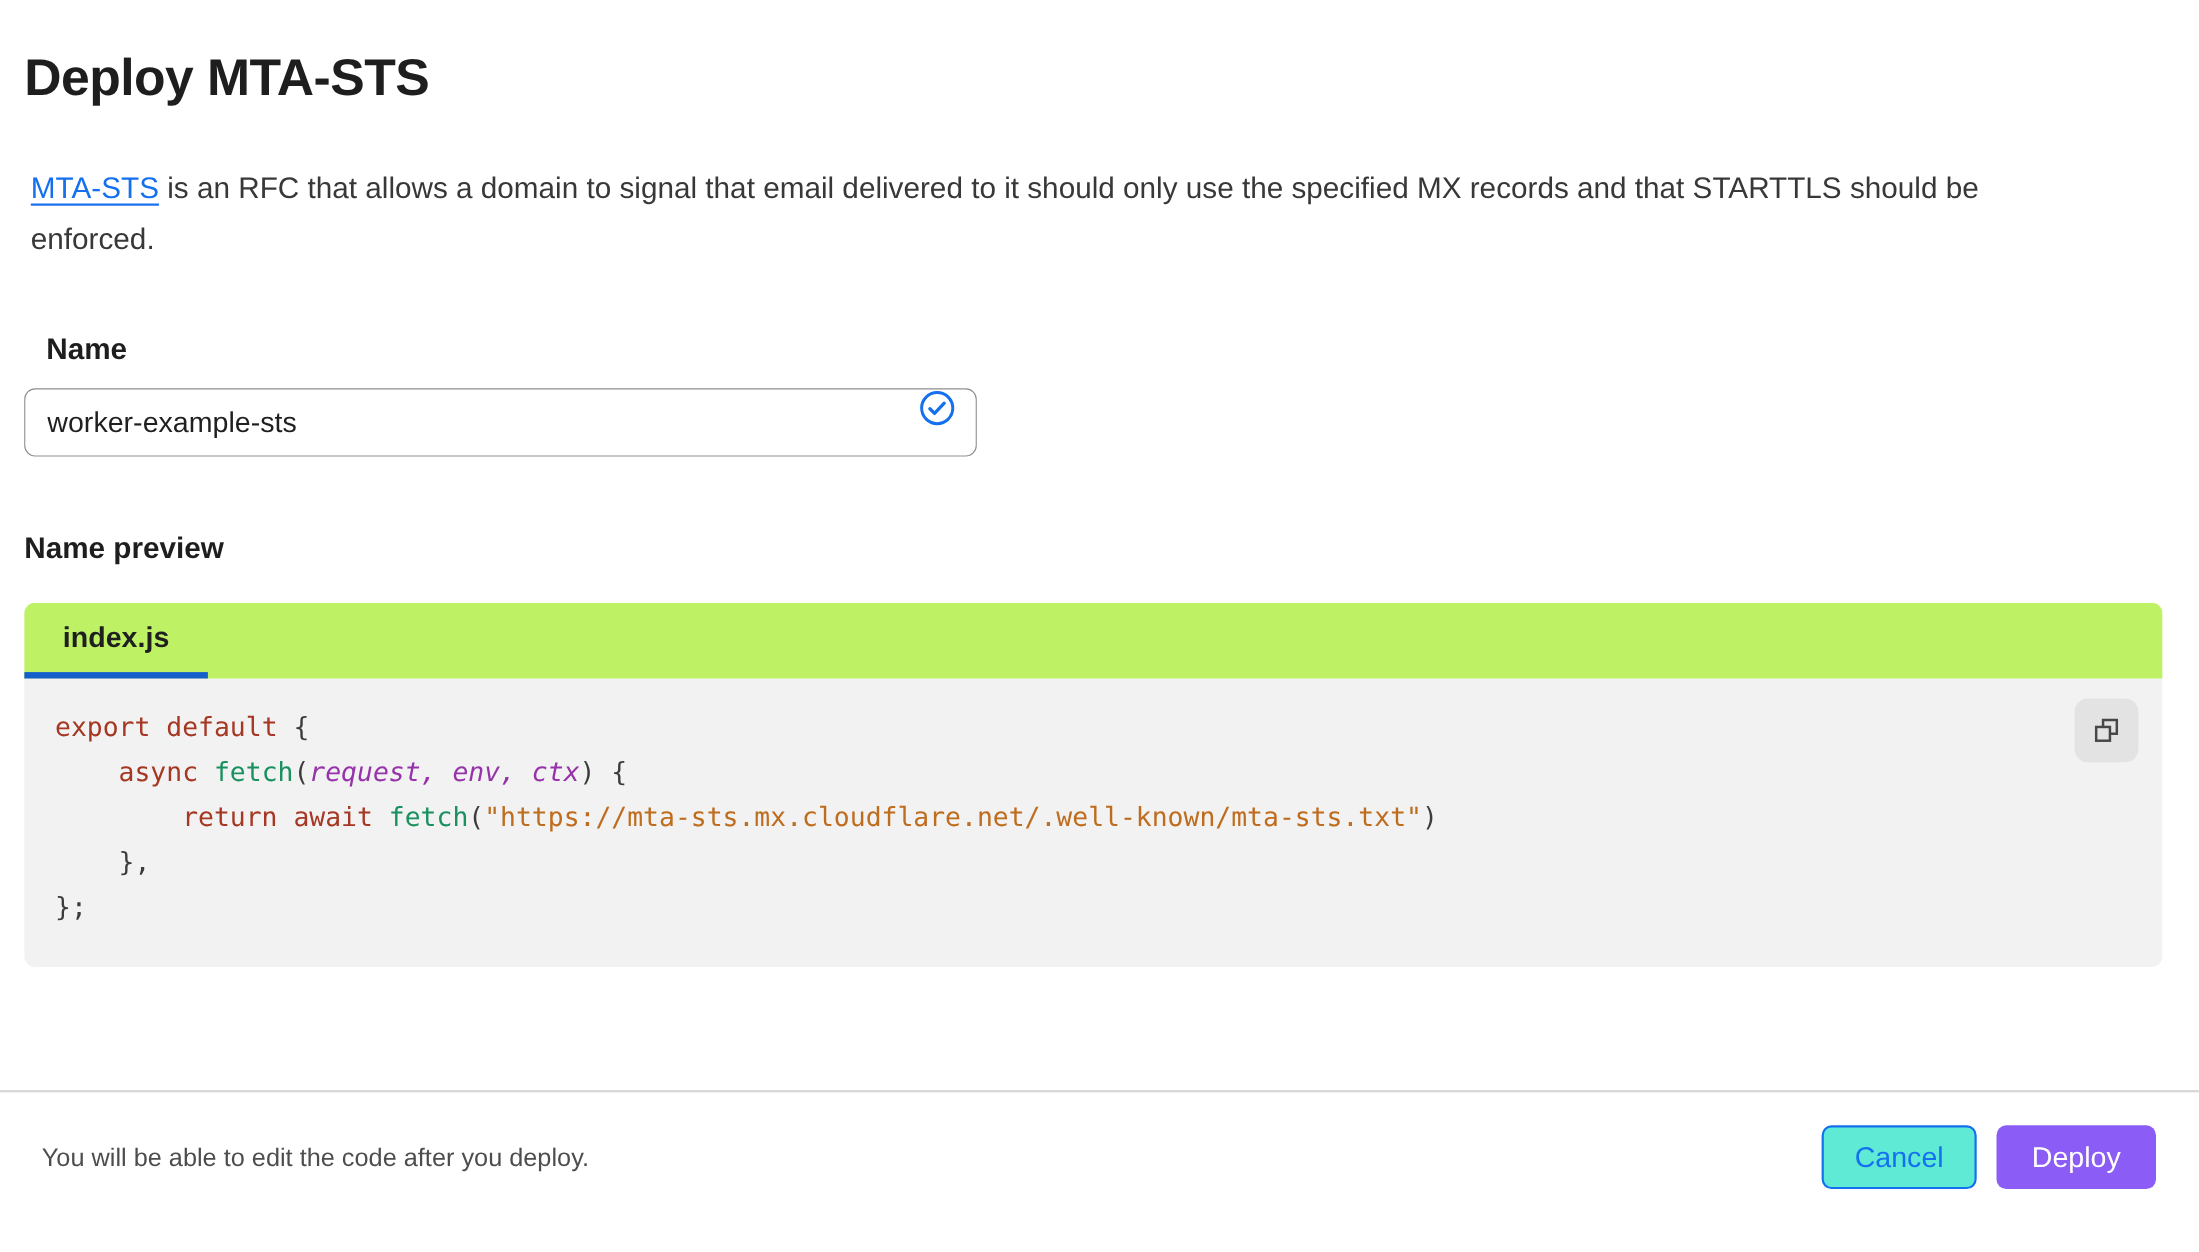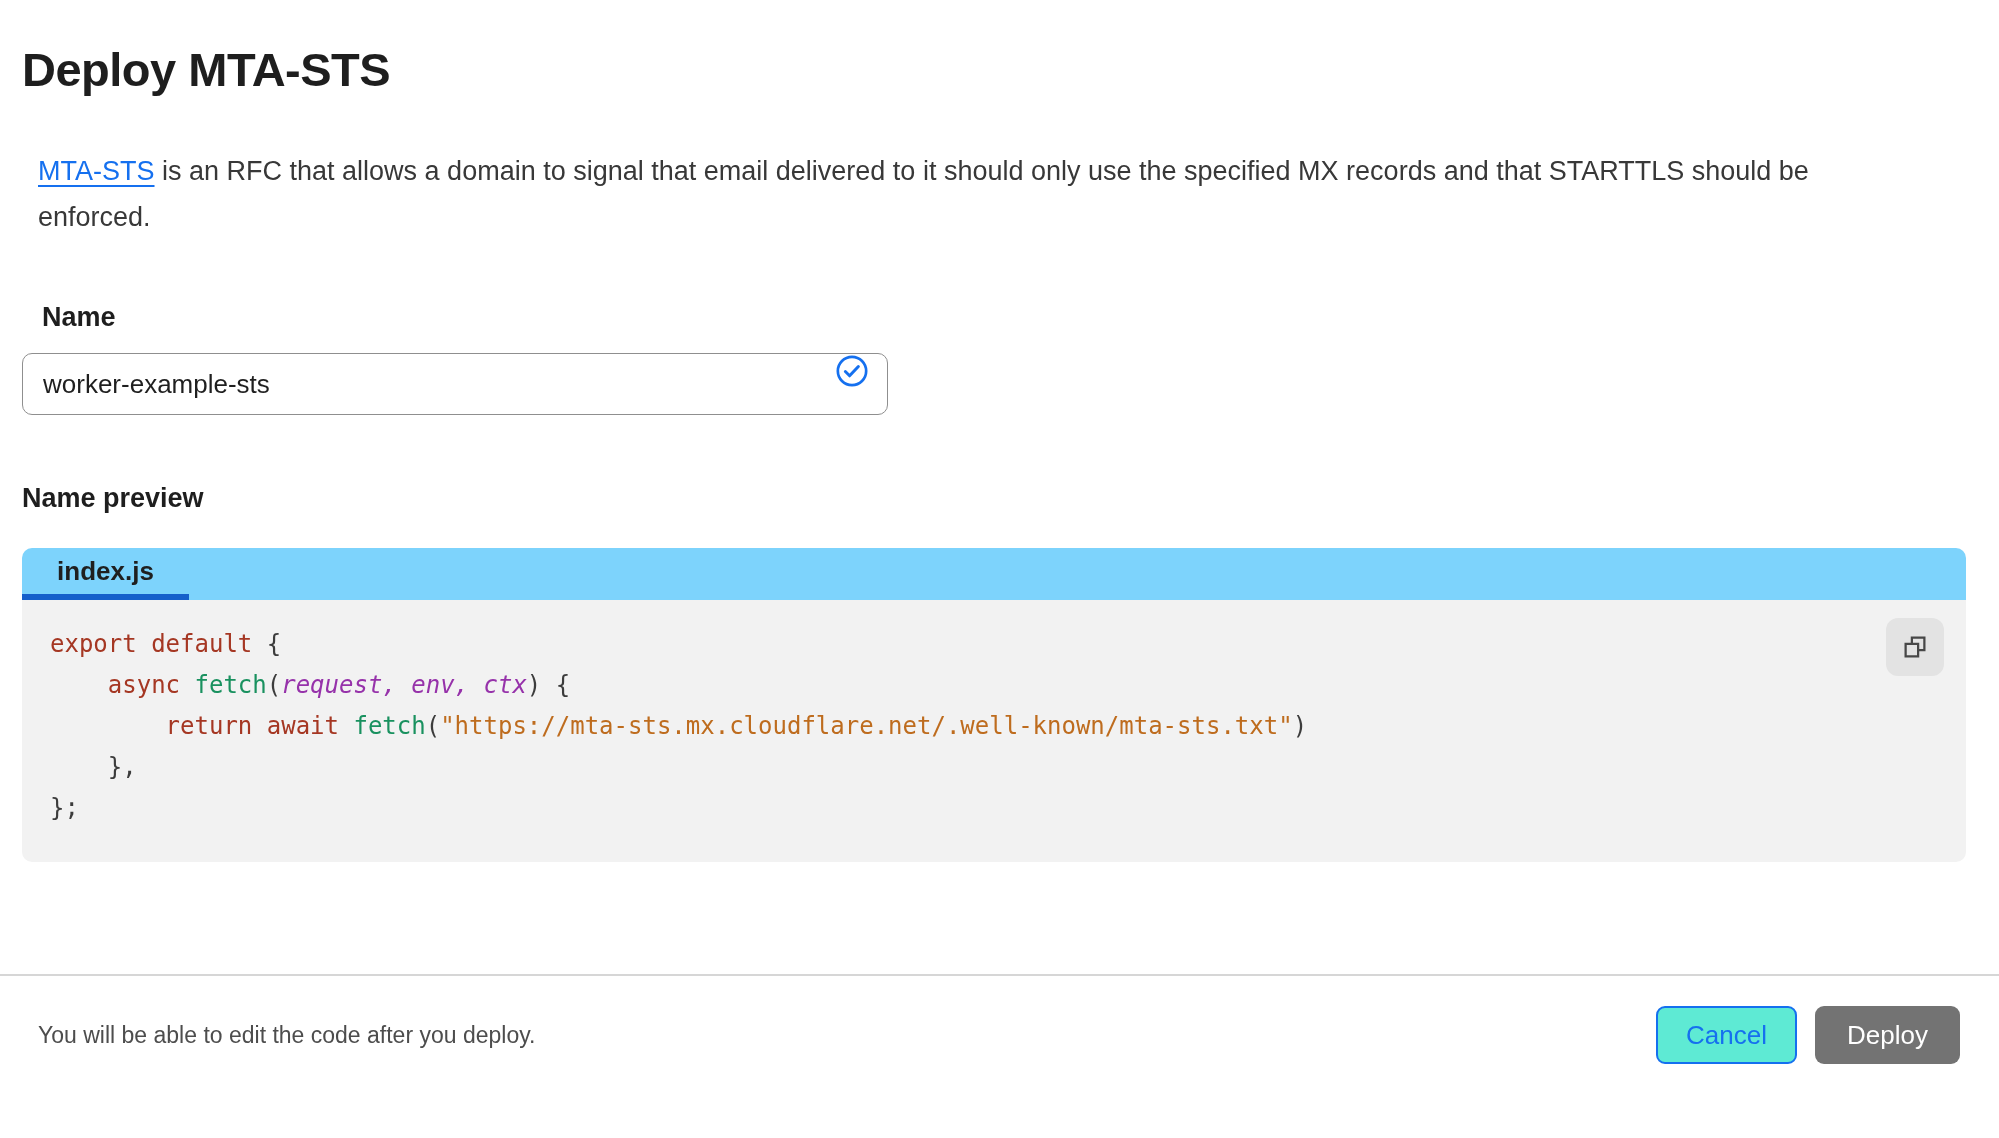--- a/index.html
+++ b/index.html
@@ -13,21 +13,21 @@
     position: relative;
   }
   .page { padding: 0 33px 0 22px; }
 
   .page-title {
     margin: 0; padding-top: 40px;
     font-size: 47px; line-height: 60px; font-weight: 700;
     letter-spacing: -0.5px; color: #1e1e1e;
   }
   .description {
-    margin: 48px 16px 0; max-width: 1790px;
+    margin: 48px 6px 0; max-width: 1790px;
     font-size: 27px; line-height: 46px; color: #383838;
   }
   .description a {
     color: #1570EF; text-decoration: underline;
     text-underline-offset: 5px; text-decoration-thickness: 2px;
     cursor: pointer;
   }
 
   .field-label {
     margin-top: 62px; font-size: 27px; font-weight: 700; color: #1e1e1e; margin-left: 20px;
@@ -46,21 +46,21 @@
   .check-icon { position: absolute; right: 18px; width: 34px; height: 34px; display: block; }
 
   .section-label {
     margin-top: 68px; font-size: 27px; font-weight: 700; color: #1e1e1e;
   }
 
   .code-block {
     margin-top: 34px; border-radius: 10px; overflow: hidden;
   }
   .tabbar {
-    background: #7dd3fc; height: 52px; display: flex; align-items: stretch;
+    background: #bef264; height: 69px; display: flex; align-items: stretch;
   }
   .tab {
     min-width: 167px; padding: 0 24px;
     display: flex; align-items: center; justify-content: center;
     font-size: 26px; font-weight: 700; color: #1f1f1f;
     border-bottom: 6px solid #155FCB; cursor: pointer;
   }
   .code-area {
     background: #f2f2f2; position: relative;
     padding: 24px 100px 33px 28px;
@@ -96,21 +96,21 @@
   .btn {
     height: 58px; border-radius: 9px; font-family: "Liberation Sans", sans-serif;
     font-size: 26px; cursor: pointer; display: flex;
     align-items: center; justify-content: center;
   }
   .btn-cancel {
     width: 141px; background: #5eead4; color: #1570EF;
     border: 2px solid #1570EF;
   }
   .btn-deploy {
-    width: 145px; background: #737373; color: #ffffff; border: none;
+    width: 145px; background: #8b5cf6; color: #ffffff; border: none;
   }
 </style>
 </head>
 <body>
 
 <div class="page">
 
   <h1 class="page-title">Deploy MTA-STS</h1>
 
   <p class="description"><a>MTA-STS</a><span> is an RFC that allows a domain to signal that email delivered to it should only use the specified MX records and that STARTTLS should be enforced.</span></p>

